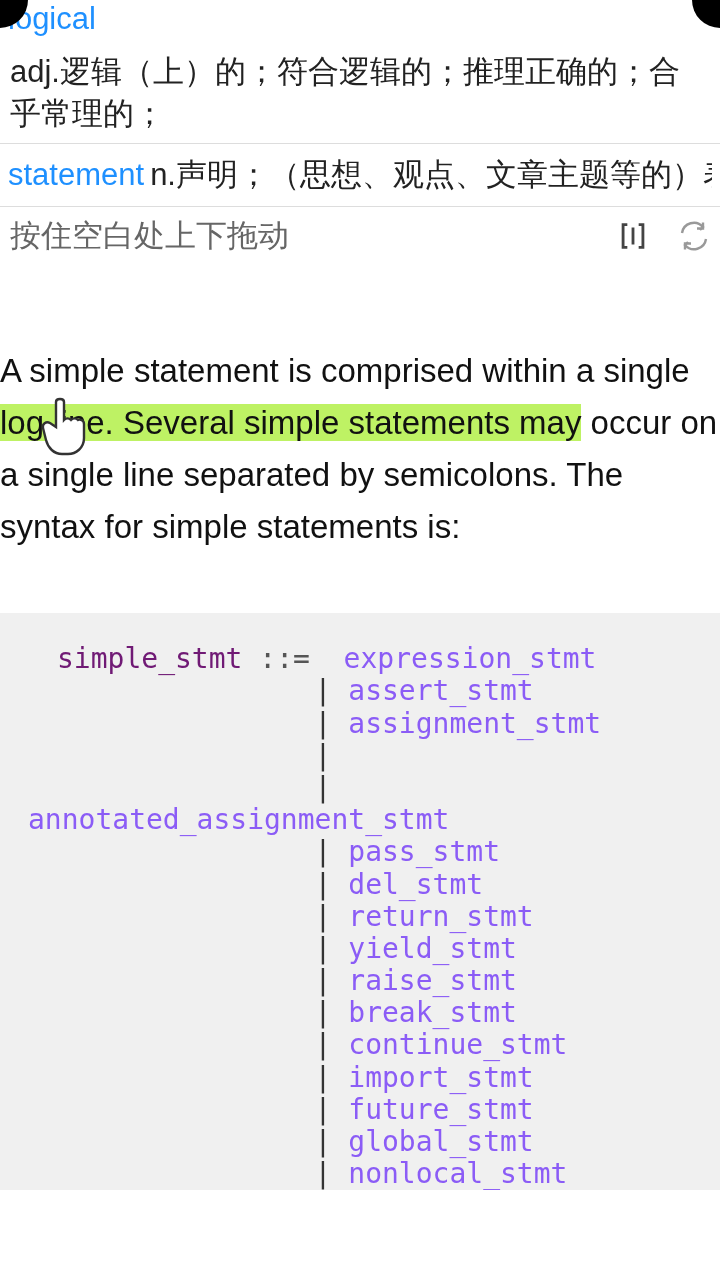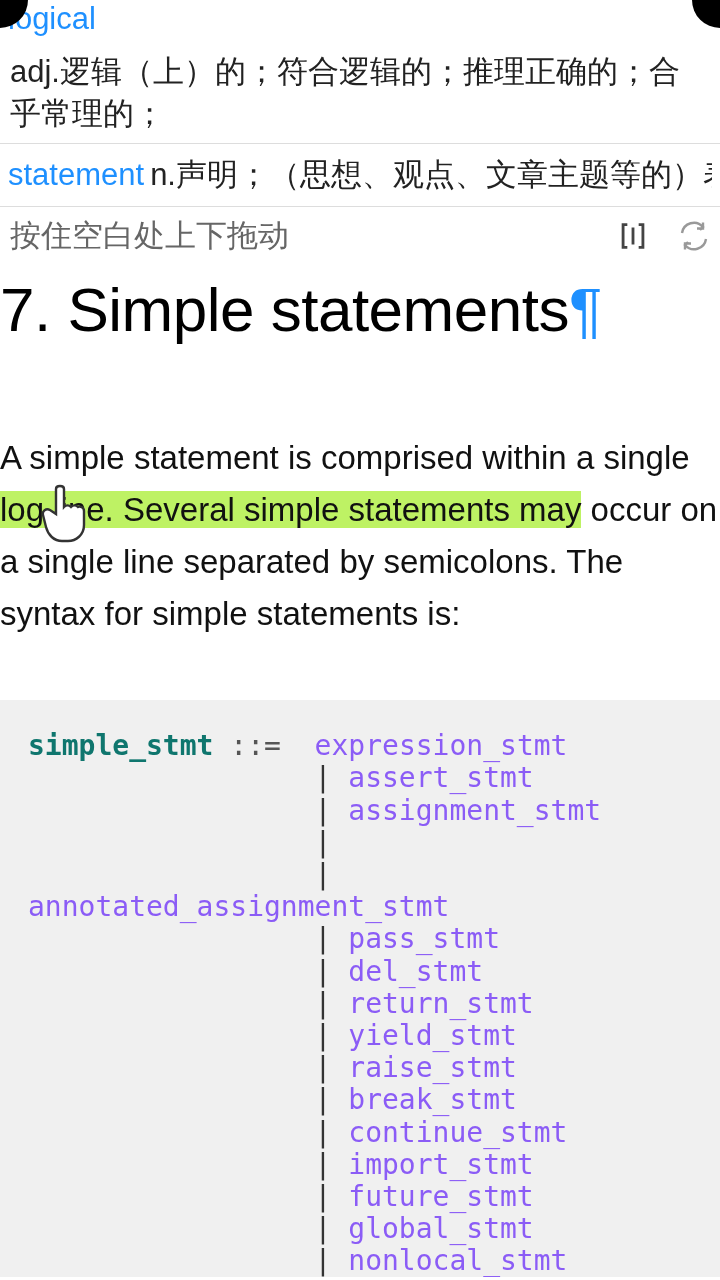--- a/index.html
+++ b/index.html
@@ -32,21 +32,21 @@
   .para { font-size: 33px; line-height: 1.58; padding: 80px 0 0 0; color: #111; }
   .hl { background: #bef264; }
   .cursor-wrap { position: relative; display: inline; }
   .cursor-icon { position: absolute; left: 38px; top: -8px; pointer-events: none; }
 
   pre.code {
     background: #f0f0f0; font-family: "Menlo", "Consolas", monospace;
     font-size: 28px; line-height: 1.15; padding: 30px 28px 0 28px;
     margin-top: 60px; white-space: pre; overflow: hidden; color: #333;
   }
-  .nt { color: #0f766e; font-weight: 700; }
+  .nt { color: #701a75; font-weight: 400; margin-left: 29px; }
   .op { color: #555; }
   .lk { color: #8b5cf6; }
 </style>
 </head>
 <body>
 <div class="top-corners"></div>
 
 <div class="dict-entry">
   <span class="dict-word">logical</span>
 </div>
@@ -72,24 +72,20 @@
     <svg width="36" height="36" viewBox="0 0 24 24" fill="none" stroke="#999" stroke-width="1.6">
       <path d="M4 10 A8 8 0 0 1 18 6 L16 8"></path>
         <path d="M20 14 A8 8 0 0 1 6 18 L8 16"></path>
       <path d="M18 3 L18 7 L14 7"></path>
         <path d="M6 21 L6 17 L10 17"></path>
     </svg>
   </span>
 </div>
 
 <div class="page">
-  <h1 class="title">
-    <span>7.</span>
-    <span>Simple statements</span><span class="pilcrow">¶</span>
-  </h1>
 
   <p class="para"><span>A simple statement is comprised within a single </span><span class="cursor-wrap"><span class="hl">log</span><span class="cursor-icon"><svg width="50" height="62" viewBox="0 0 50 62">
             <path d="M18 6 C18 4 20 3 22 3 C24 3 26 4 26 6 L26 24 C28 22 31 22 33 24 C35 22 38 22 40 24 C42 23 46 24 46 28 L46 42 C46 52 38 58 30 58 L24 58 C16 58 10 52 8 44 L5 32 C4 28 8 25 12 27 L18 31 Z" fill="#fff" stroke="#333" stroke-width="2.4"></path>
           </svg></span></span><span style="opacity:0;display:inline-block;width:0">ical</span><span class="hl"> line. Several simple statements may</span><span> occur on a single line separated by semicolons. The syntax for simple statements is:</span></p>
 
   <pre class="code"><span class="nt">simple_stmt</span> <span class="op">::=</span>  <a class="lk">expression_stmt</a>
                  | <a class="lk">assert_stmt</a>
                  | <a class="lk">assignment_stmt</a>
                  | 
                  | 

